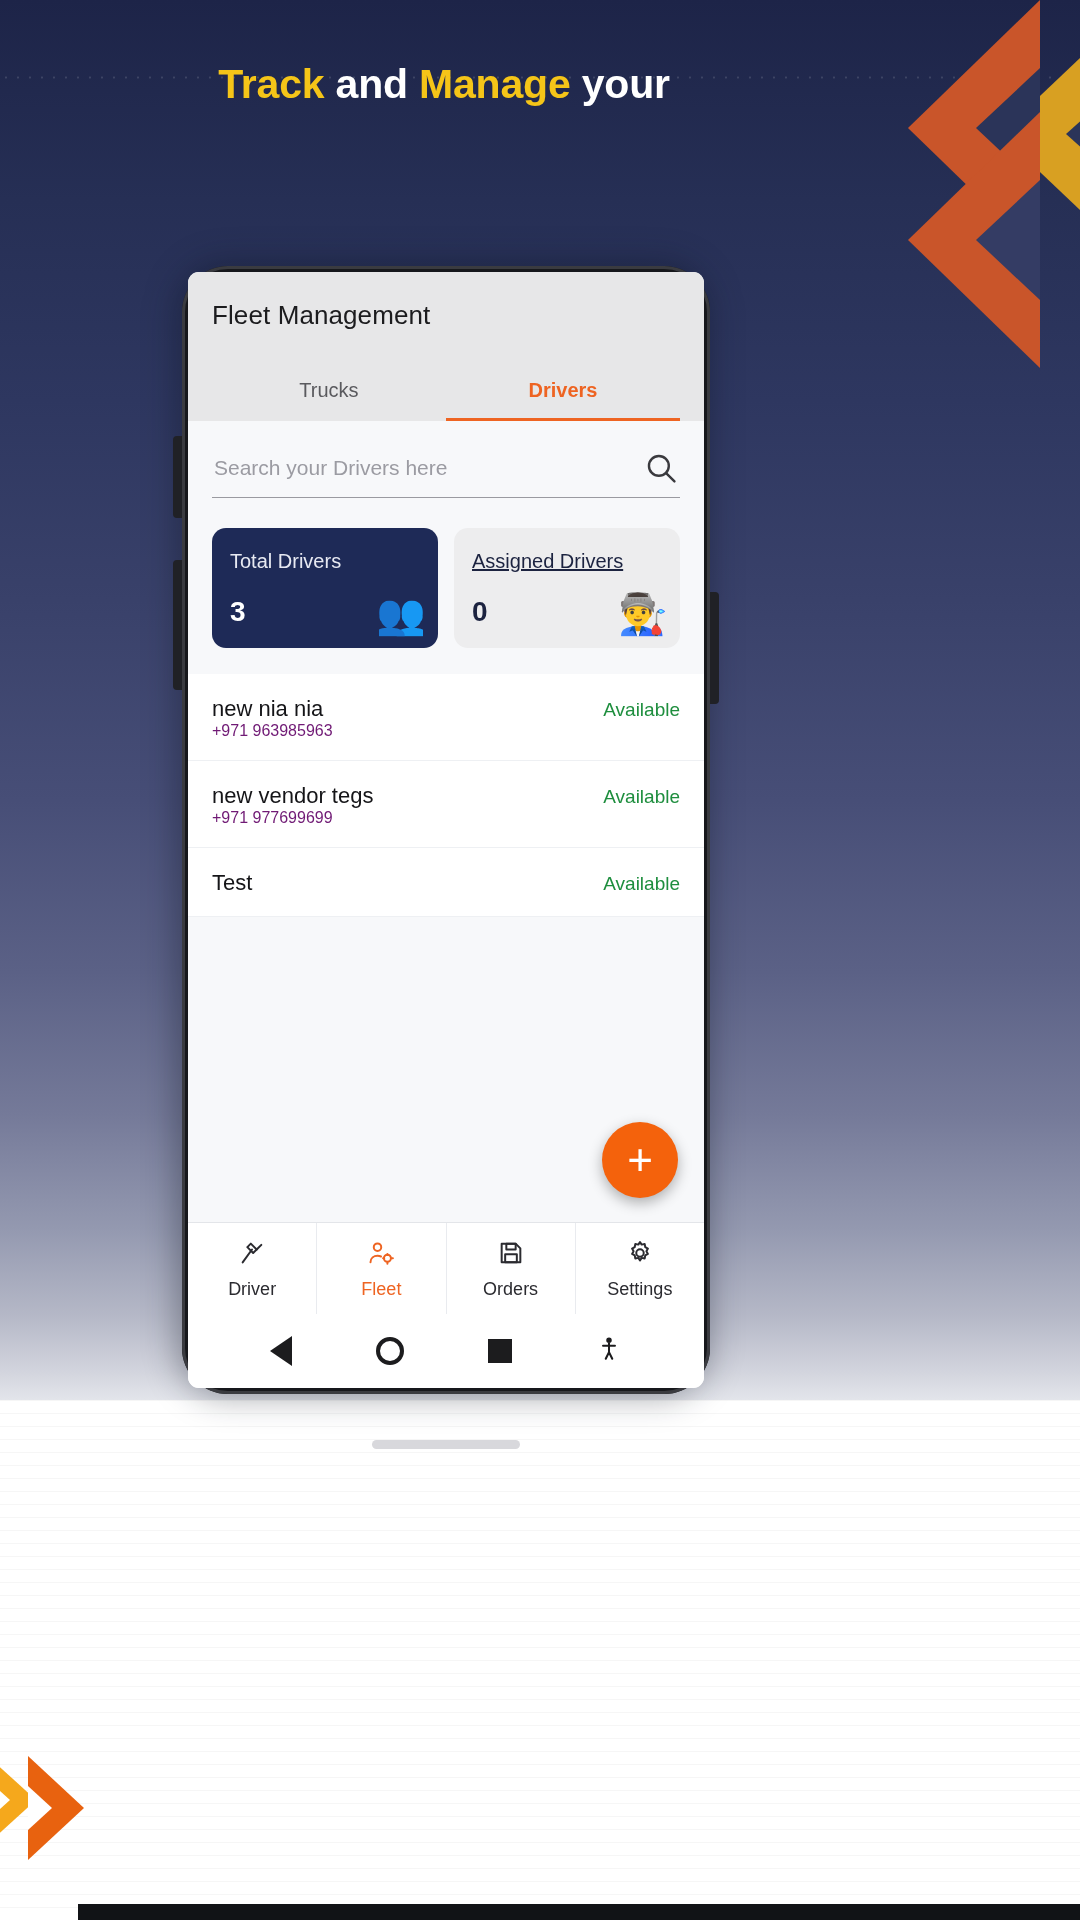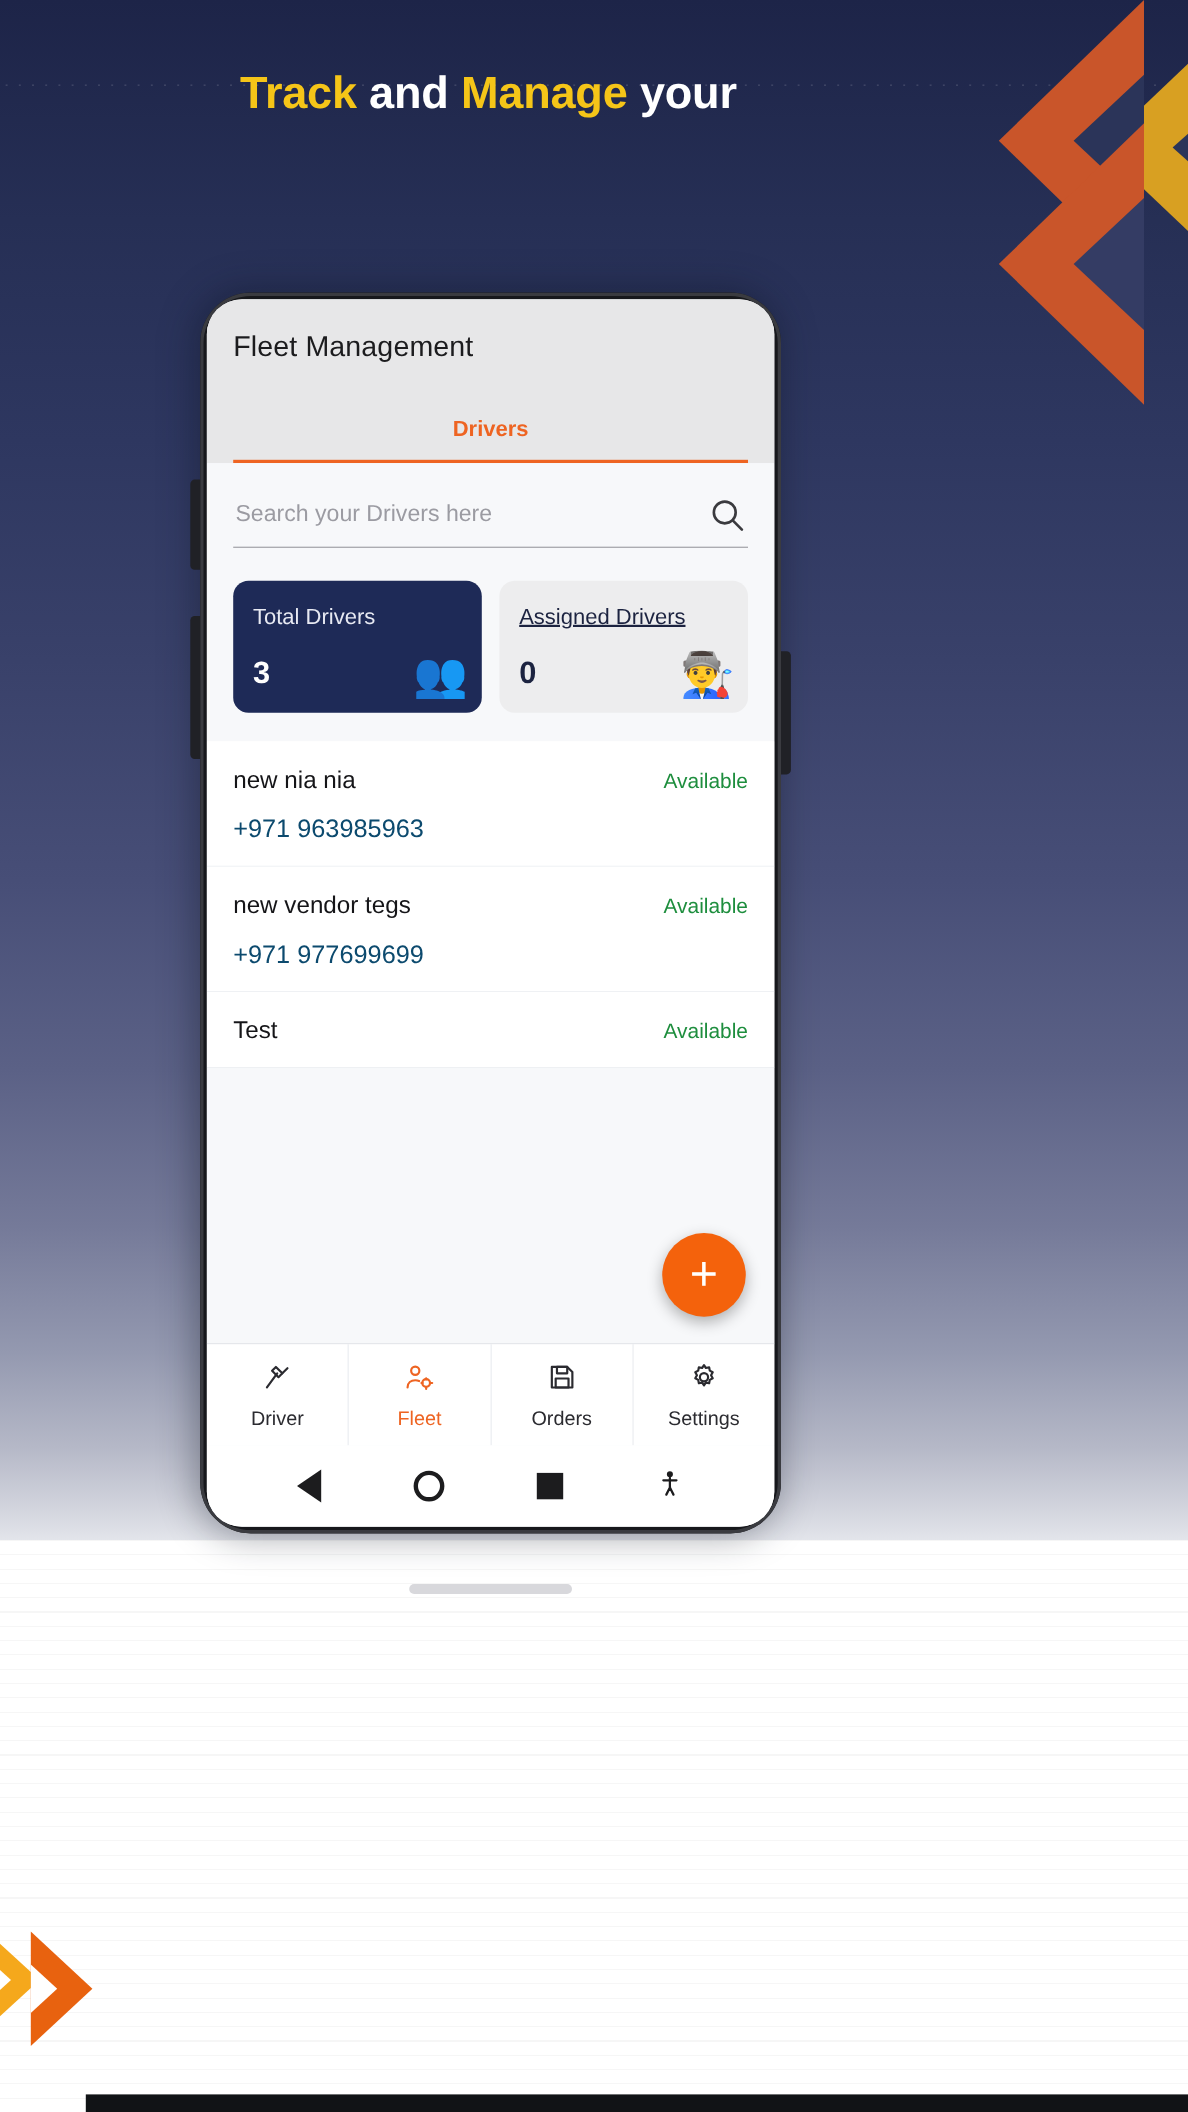--- a/index.html
+++ b/index.html
@@ -145,21 +145,21 @@
   .phone-side-l2 {
     position: absolute; left: 173px; top: 560px; width: 10px; height: 130px;
     background: #202126; border-radius: 4px 0 0 4px;
   }
   .phone-side-r {
     position: absolute; left: 709px; top: 592px; width: 10px; height: 112px;
     background: #202126; border-radius: 0 4px 4px 0;
   }
   .screen {
     width: 100%; height: 100%;
-    border-radius: 32px;
+    border-radius: 11px;
     background: #f7f8fa;
     overflow: hidden;
     display: flex; flex-direction: column;
     position: relative;
   }
 
   
   .app-header {
     background: #e7e7e8;
     padding: 28px 24px 0 24px;
@@ -217,21 +217,21 @@
 
   .driver-list { margin-top: 26px; background: #ffffff; }
   .driver-row {
     padding: 22px 24px 20px 24px;
     border-bottom: 1px solid #eef0f3;
     background: #ffffff;
   }
   .driver-top { display: flex; justify-content: space-between; align-items: baseline; }
   .driver-name { font-size: 22px; color: #151518; }
   .driver-status { font-size: 19px; color: #1e8e3e; }
-  .driver-phone { font-size: 23px; color: #0c4a6e; margin-top: 18px; }
+  .driver-phone { font-size: 16px; color: #701a75; }
 
   .fab-area { flex: 1; position: relative; background: #f7f8fa; }
   .fab {
     position: absolute; right: 26px; bottom: 24px;
     width: 76px; height: 76px; border-radius: 50%;
     background: #f4620c; color: #fff;
     display: flex; align-items: center; justify-content: center;
     font-size: 44px; line-height: 1; font-weight: 300;
     box-shadow: 0 5px 14px rgba(0,0,0,0.3);
     border: none; cursor: pointer;
@@ -302,20 +302,21 @@
 <div class="phone-side-l"></div>
 <div class="phone-side-l2"></div>
 <div class="phone-side-r"></div>
 
 <div class="phone">
   <div class="screen">
 
     <div class="app-header">
       <div class="app-title">Fleet Management</div>
       <div class="tabs">
+        <div class="tab">Trucks</div>
         <div class="tab active">Drivers</div>
       </div>
     </div>
 
     <div class="app-body">
 
       <div class="search-wrap">
         <div class="search-box">
           <input class="search-input" type="text" placeholder="Search your Drivers here" style="">
           <span class="search-icon">

